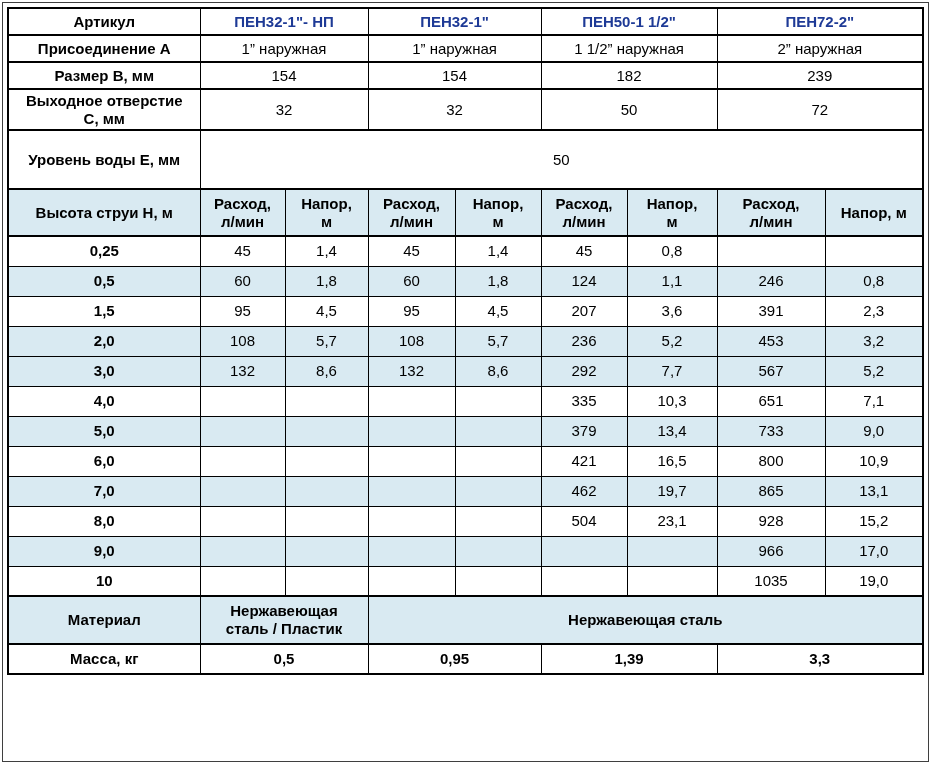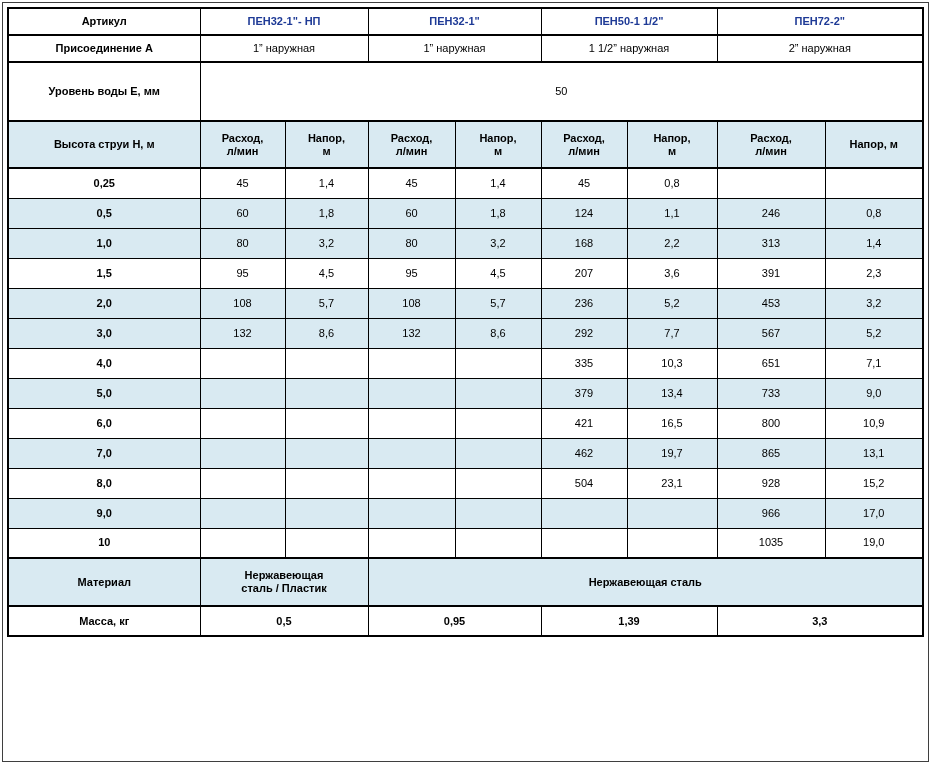--- a/index.html
+++ b/index.html
@@ -19,21 +19,21 @@
     box-sizing: border-box;
     border: 1px solid #3f3f3f;
     padding: 4px;
     height: 100%;
   }
   table.spec {
     border-collapse: collapse;
     table-layout: fixed;
     width: 915px;
     border: 2px solid #000000;
-    font-size: 11px;
+    font-size: 15px;
     color: #000000;
   }
   table.spec td, table.spec th {
     border: 1px solid #000000;
     text-align: center;
     vertical-align: middle;
     padding: 1px 2px;
     white-space: pre-line;
     line-height: 1.18;
     overflow: hidden;
@@ -97,21 +97,36 @@
       </tr>
 
       <tr class="r-spec">
         <td class="bold">Присоединение А</td>
         <td colspan="2">1” наружная</td>
         <td colspan="2">1” наружная</td>
         <td colspan="2">1 1/2” наружная</td>
         <td colspan="2">2” наружная</td>
       </tr>
 
-
+      <tr class="r-spec">
+        <td class="bold">Размер В, мм</td>
+        <td colspan="2">154</td>
+        <td colspan="2">154</td>
+        <td colspan="2">182</td>
+        <td colspan="2">239</td>
+      </tr>
+
+      <tr class="r-outlet">
+        <td class="bold">Выходное отверстие
+С, мм</td>
+        <td colspan="2">32</td>
+        <td colspan="2">32</td>
+        <td colspan="2">50</td>
+        <td colspan="2">72</td>
+      </tr>
 
       <tr class="r-level">
         <td class="bold">Уровень воды Е, мм</td>
         <td colspan="8">50</td>
       </tr>
 
       <tr class="r-jethead shade">
         <th>Высота струи Н, м</th>
         <th>Расход,
 л/мин</th>
@@ -147,31 +162,20 @@
             <td class="row-label">0,5</td>
             <td>60</td>
             <td>1,8</td>
             <td>60</td>
             <td>1,8</td>
             <td>124</td>
             <td>1,1</td>
             <td>246</td>
             <td>0,8</td>
           </tr>
-          <tr class="r-data alt">
-            <td class="row-label">1,0</td>
-            <td>80</td>
-            <td>3,2</td>
-            <td>80</td>
-            <td>3,2</td>
-            <td>168</td>
-            <td>2,2</td>
-            <td>313</td>
-            <td>1,4</td>
-          </tr>
           <tr class="r-data">
             <td class="row-label">1,5</td>
             <td>95</td>
             <td>4,5</td>
             <td>95</td>
             <td>4,5</td>
             <td>207</td>
             <td>3,6</td>
             <td>391</td>
             <td>2,3</td>

